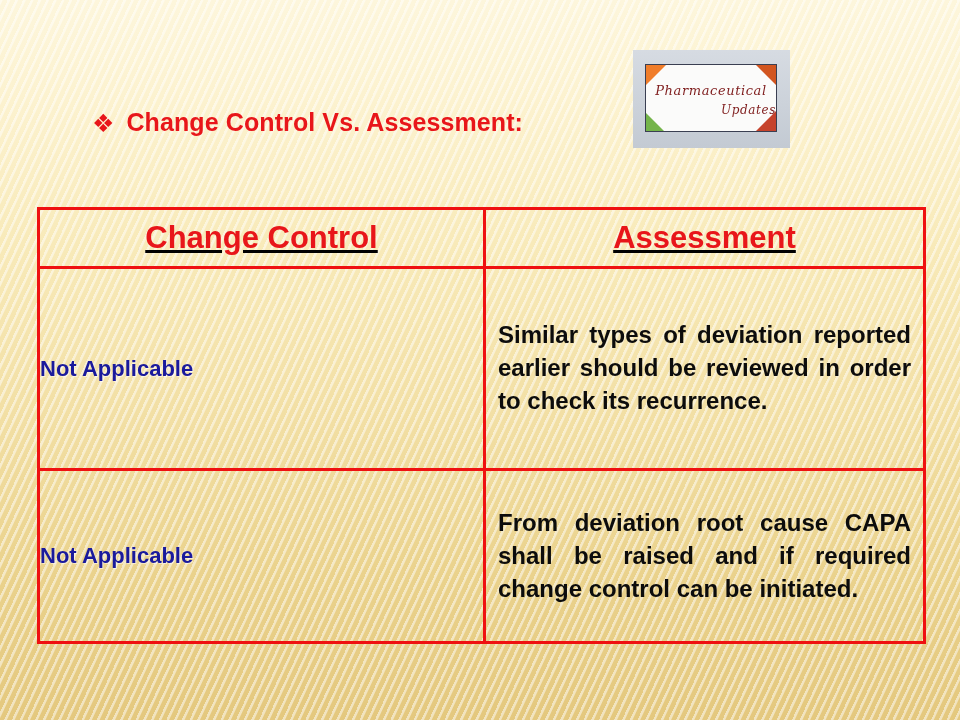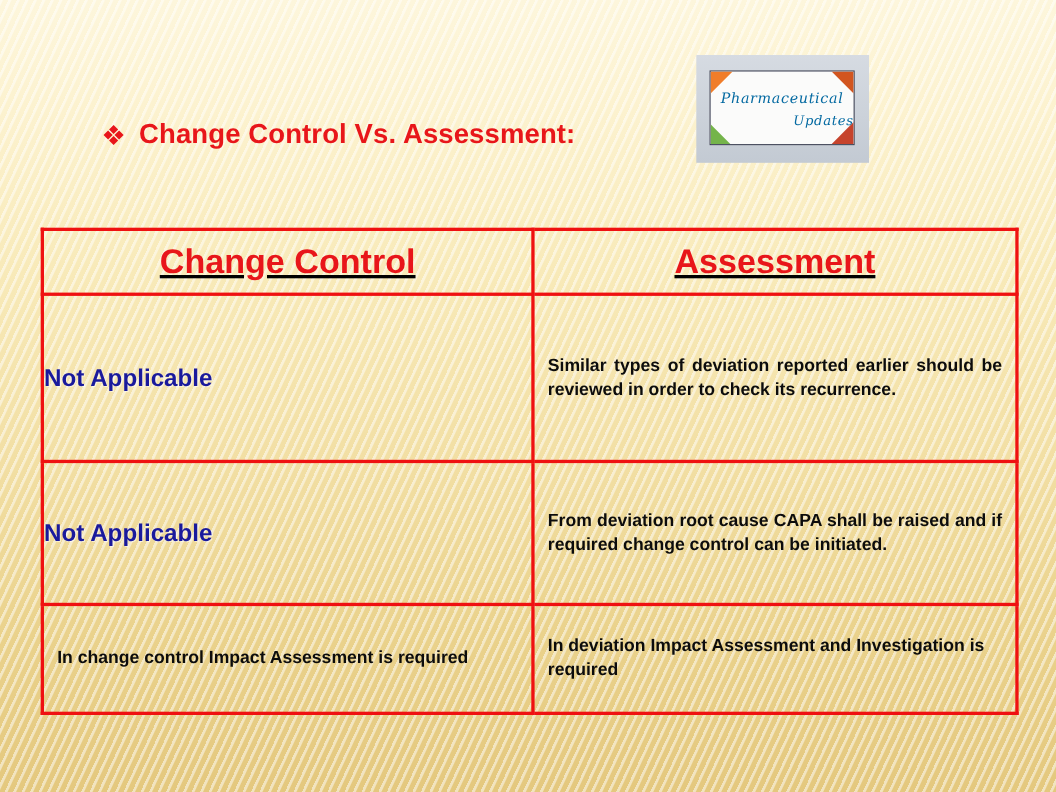--- a/index.html
+++ b/index.html
@@ -105,21 +105,21 @@
   }
   .corner-br {
     right: 0; bottom: 0;
     border-bottom: 20px solid #c6432c;
     border-left: 20px solid transparent;
   }
   #logo-line1, #logo-line2 {
     position: absolute;
     width: 100%;
     text-align: center;
-    color: #0369a1;
+    color: #7f1d1d;
     font-family: "DejaVu Serif", serif;
     font-style: italic;
     white-space: nowrap;
   }
   #logo-line1 {
     top: 18px;
     font-size: 13px;
     letter-spacing: 0.6px;
   }
   #logo-line2 {
@@ -169,21 +169,21 @@
     font-size: 22px;
     font-weight: bold;
     text-align: left;
     line-height: 1.15;
     text-shadow: 1px 1px 0 rgba(255,255,255,0.55);
   }
 
   
   .body-text {
     color: #0c0c0c;
-    font-size: 16px;
+    font-size: 24px;
     font-weight: bold;
     line-height: 1.37;
     text-align: justify;
     text-justify: inter-word;
     padding: 6px 12px 6px 12px;
   }
   .body-text.nojustify {
     text-align: left;
   }
   .row-1 { height: 152px; }
@@ -236,24 +236,16 @@
         </td>
       </tr>
       <tr class="row-2">
         <td>
           <div class="na-cell-text">Not Applicable</div>
         </td>
         <td>
           <div class="body-text">From deviation root cause CAPA shall be raised and if required change control can be initiated.</div>
         </td>
       </tr>
-      <tr class="row-3">
-        <td>
-          <div class="body-text">In change control Impact Assessment is required</div>
-        </td>
-        <td>
-          <div class="body-text nojustify">In deviation Impact Assessment and Investigation is required</div>
-        </td>
-      </tr>
     </tbody>
   </table>
 
 </div>
 
 </body></html>

